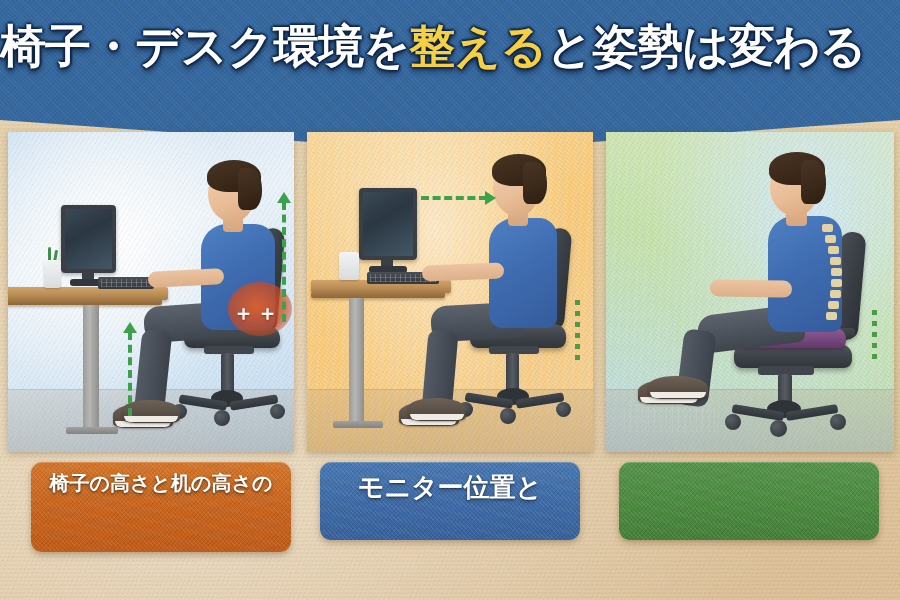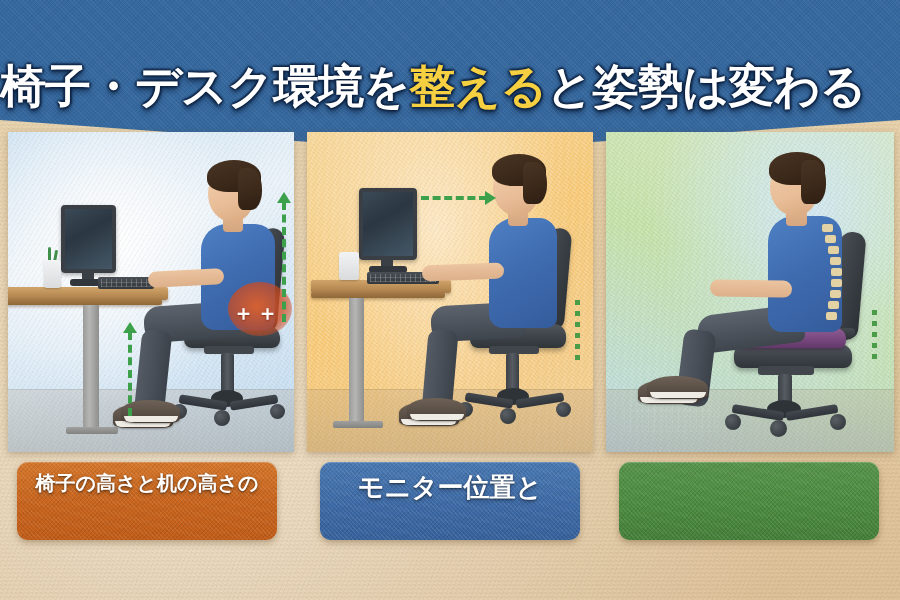--- a/index.html
+++ b/index.html
@@ -57,21 +57,20 @@
     text-align: center;
     font-size: 46px;
     font-weight: bold;
     letter-spacing: -1px;
     white-space: nowrap;
     color: #ffffff;
     text-shadow:
       -2px 0 2px rgba(10,30,60,0.75), 2px 0 2px rgba(10,30,60,0.75),
       0 -2px 2px rgba(10,30,60,0.75), 0 2px 3px rgba(10,30,60,0.85),
       0 4px 6px rgba(5,20,45,0.6);
-    margin-top: 40px;
   }
   #title-line .hl { color: #f6d040; }
 
   #subtitle-line {
     position: absolute;
     top: 82px; left: 0; width: 900px;
     text-align: center;
     font-size: 27px;
     font-weight: bold;
     letter-spacing: 0px;
@@ -145,21 +144,21 @@
       repeating-linear-gradient(133deg, rgba(0,0,0,0.07) 0 1px, rgba(0,0,0,0) 1px 3px);
     pointer-events: none;
   }
   .caption .c-l1, .caption .c-l2 {
     position: relative;
     font-weight: bold;
     line-height: 1.28;
     text-shadow: 0 1px 2px rgba(0,0,0,0.45), 0 2px 4px rgba(0,0,0,0.28);
     white-space: nowrap;
   }
-  #caption-1 { left: 17px;  background: linear-gradient(180deg, #d4762a 0%, #c8631c 55%, #c05c17 100%); height: 78px; }
+  #caption-1 { left: 31px;  background: linear-gradient(180deg, #d4762a 0%, #c8631c 55%, #c05c17 100%); height: 90px; }
   #caption-2 { left: 320px; background: linear-gradient(180deg, #4878b2 0%, #3d6aa6 55%, #36619c 100%); height: 78px; }
   #caption-3 { left: 619px; background: linear-gradient(180deg, #55944a 0%, #4b8a3f 55%, #447f39 100%); height: 78px; }
 
   #caption-1 .c-l1 { font-size: 20px; }
   #caption-1 .c-l2 { font-size: 20px; }
   #caption-2 .c-l1 { font-size: 26px; }
   #caption-2 .c-l2 { font-size: 21px; }
   #caption-3 .c-l1 { font-size: 20px; }
   #caption-3 .c-l2 { font-size: 17px; }
 

